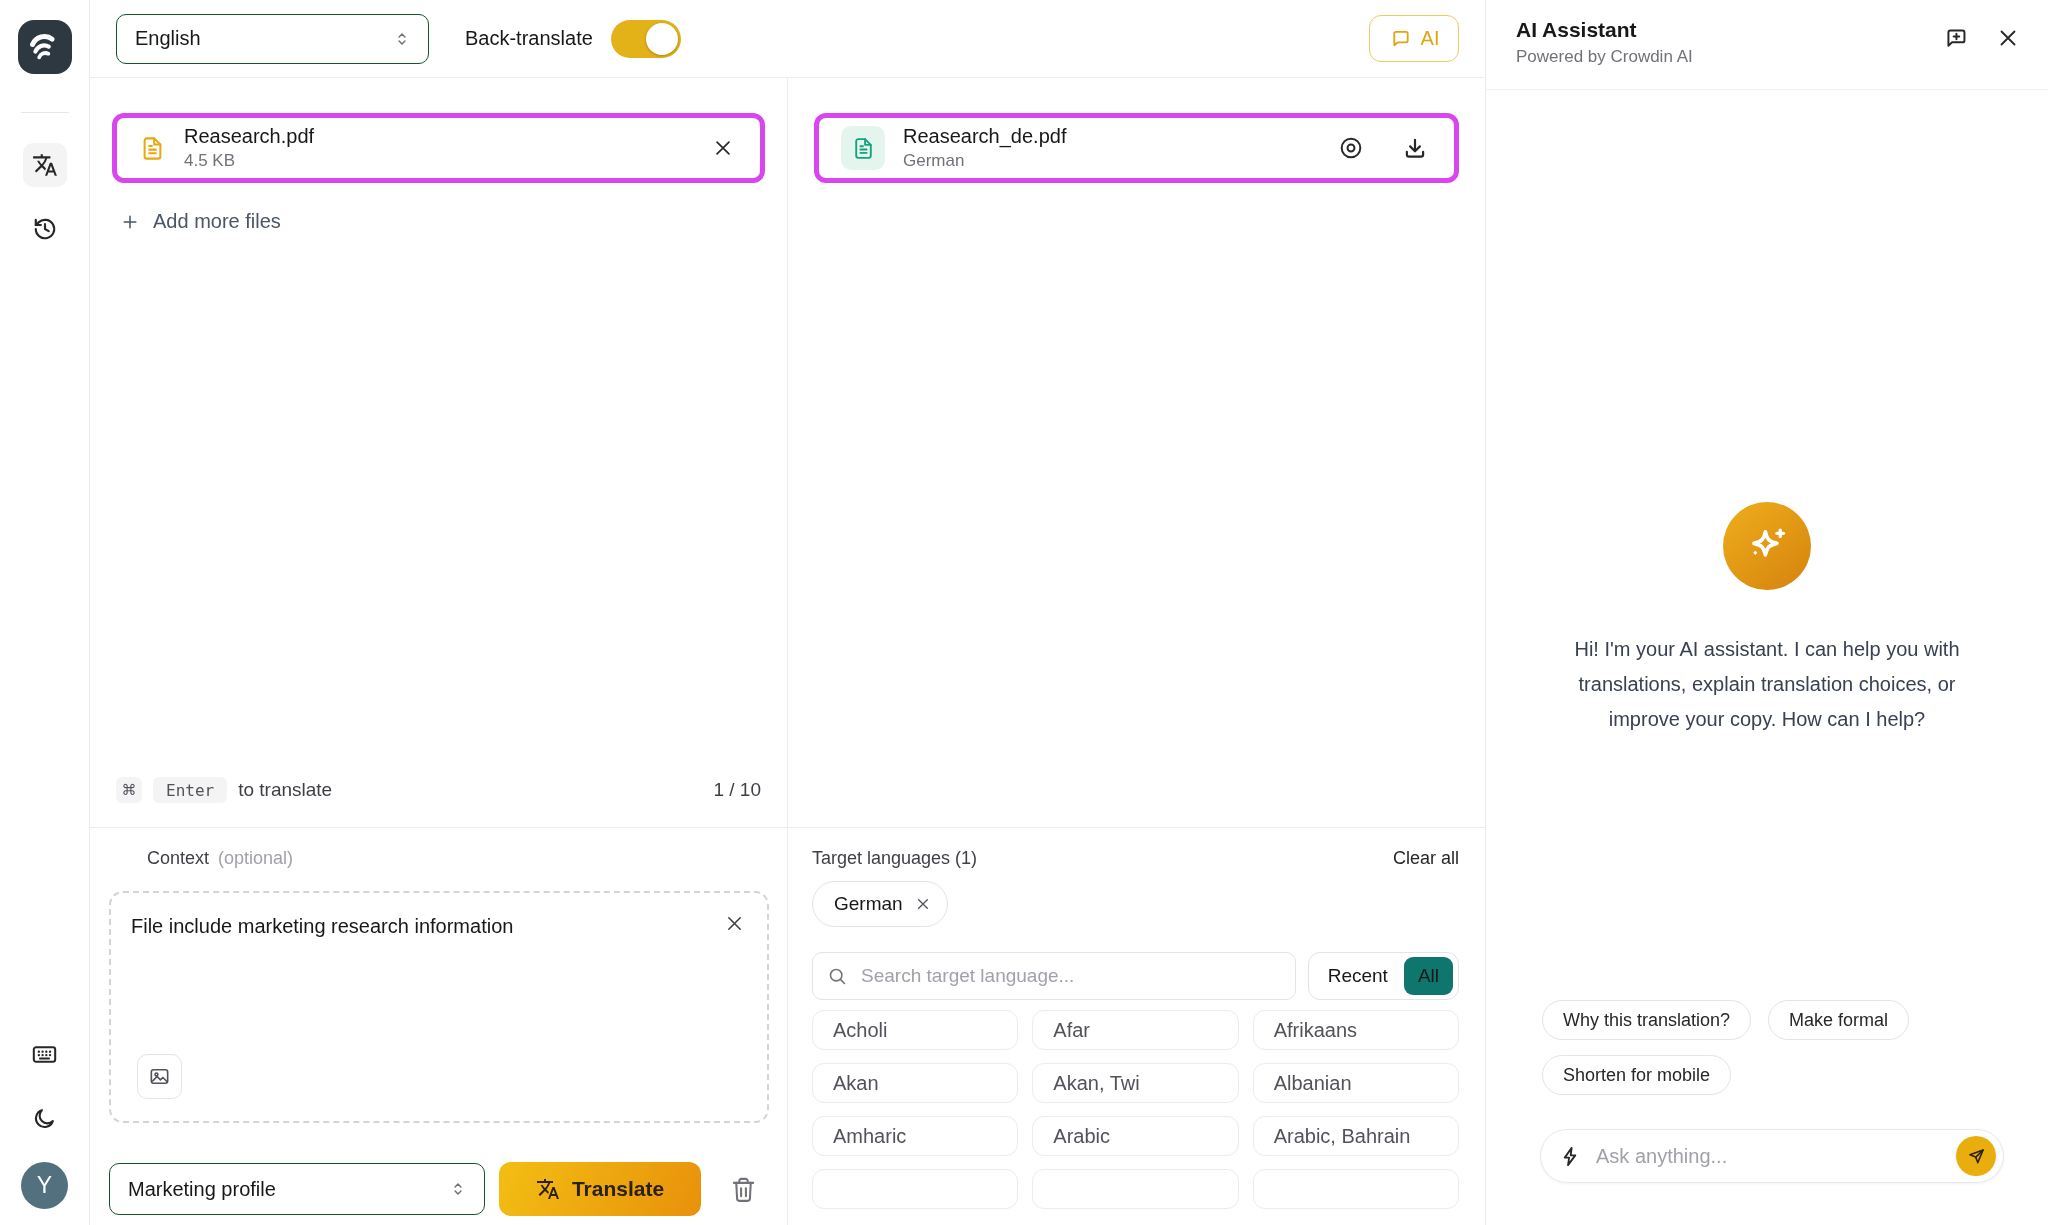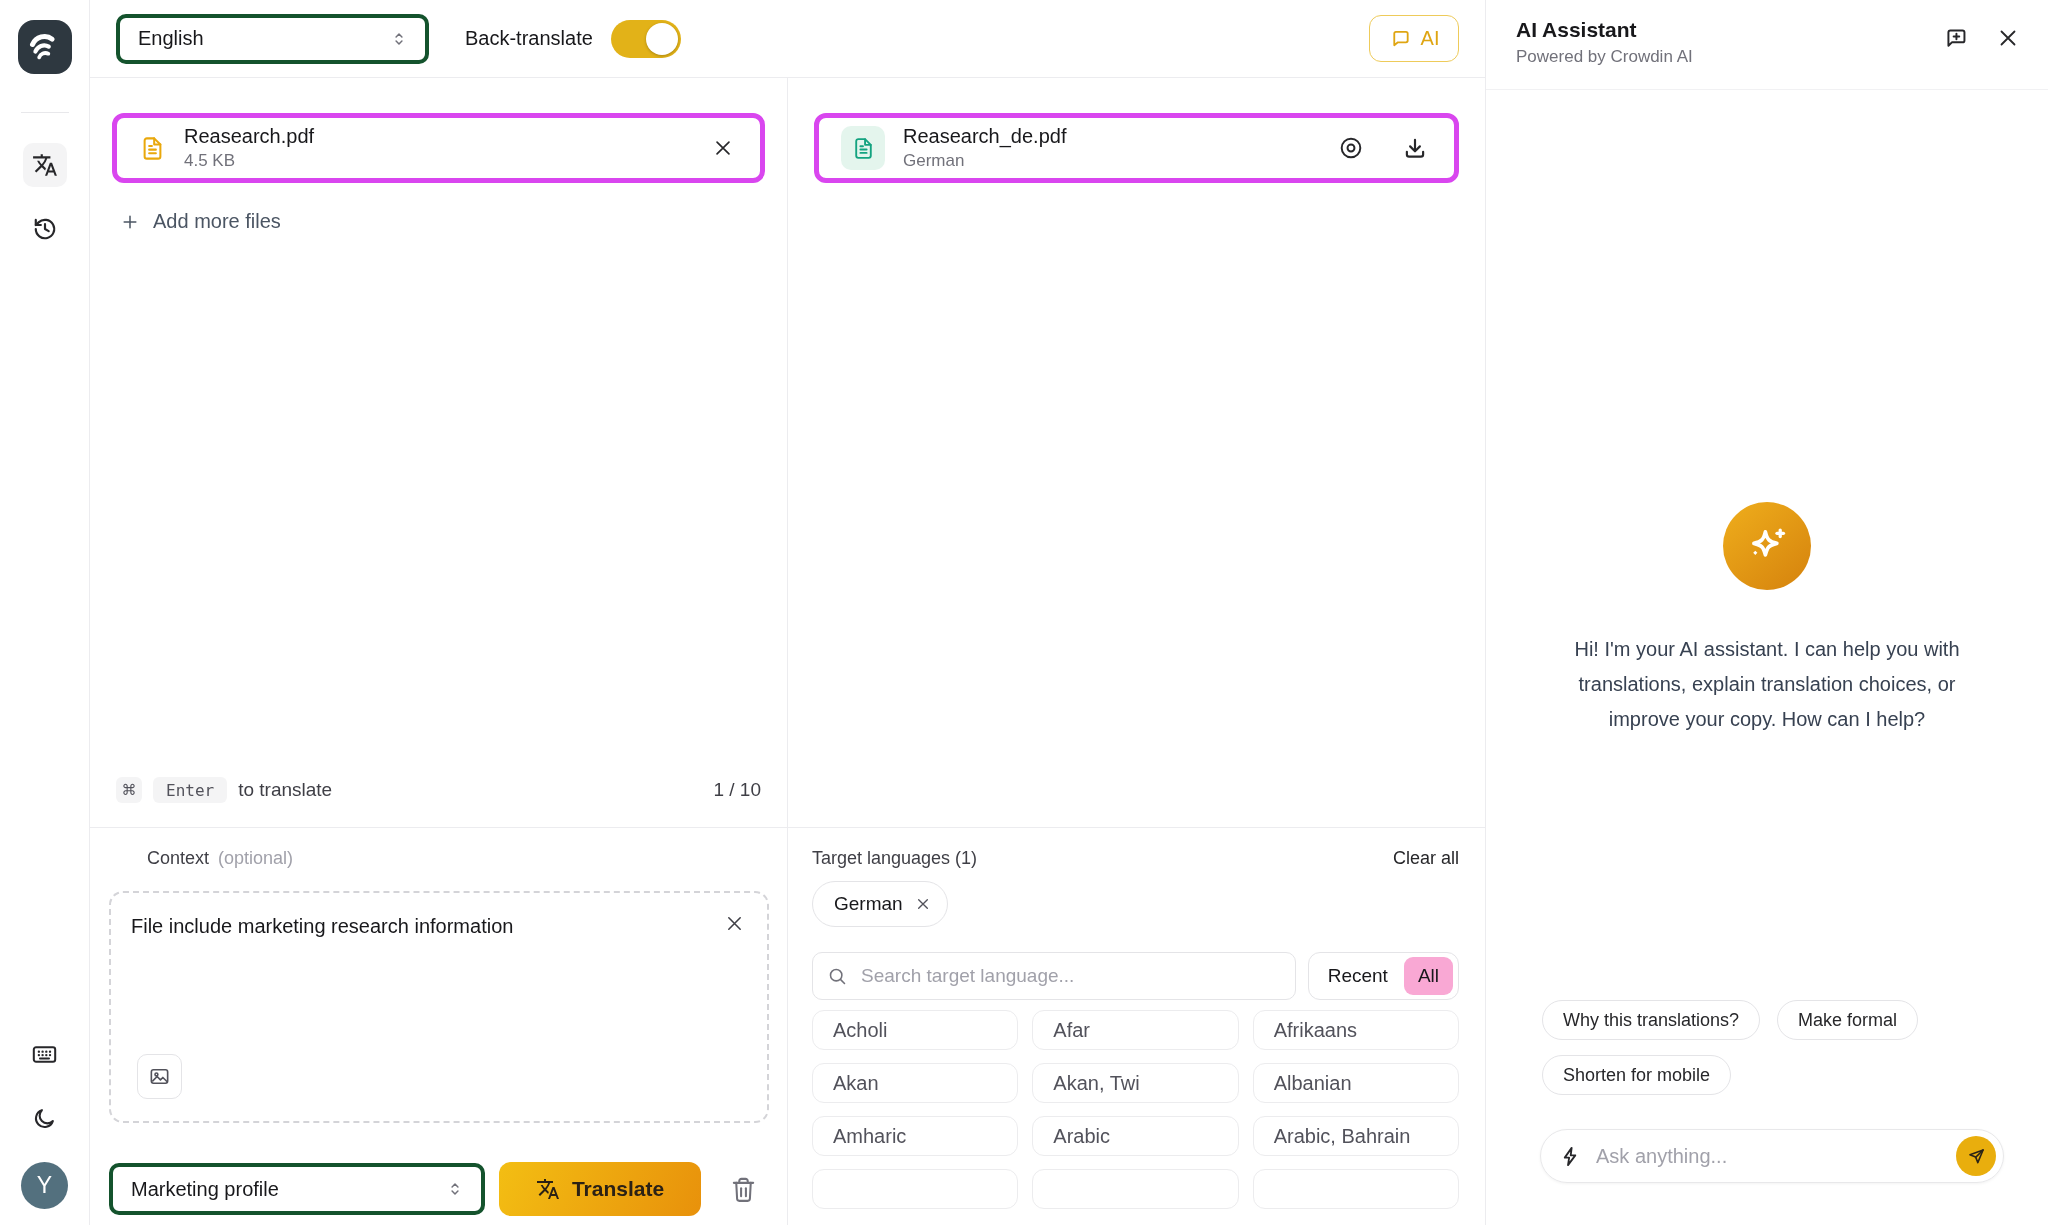--- a/index.html
+++ b/index.html
@@ -13,21 +13,21 @@
   .rail-divider{width:48px;height:1px;background:#E8E8EB;margin:38px 0 30px;}
   .nav-btn{width:44px;height:44px;border-radius:10px;display:grid;place-items:center;color:#27272a;background:transparent;border:none;cursor:pointer;}
   .nav-btn.active{background:#F4F4F5;}
   .nav-btn + .nav-btn{margin-top:20px;}
   .rail-spacer{flex:1;}
   .avatar{width:47px;height:47px;border-radius:50%;background:#53707E;color:#fff;display:grid;place-items:center;font-size:23px;margin-top:22px;}
 
   
   .main{width:1396px;flex:0 0 1396px;display:flex;flex-direction:column;border-right:1px solid #ECECEF;}
   .topbar{flex:0 0 78px;display:flex;align-items:center;padding:0 26px;border-bottom:1px solid #ECECEF;}
-  .select{height:50px;border:4px solid #14532d;border-radius:10px;background:#fff;display:flex;align-items:center;justify-content:space-between;padding:0 16px 0 18px;font-size:20px;color:#18181b;cursor:pointer;}
+  .select{height:50px;border:1px solid #14532d;border-radius:10px;background:#fff;display:flex;align-items:center;justify-content:space-between;padding:0 16px 0 18px;font-size:20px;color:#18181b;cursor:pointer;}
   .src-select{width:313px;}
   .bt-label{margin-left:36px;font-size:20px;color:#18181b;}
   .toggle{margin-left:18px;width:70px;height:38px;border-radius:19px;background:#E2B218;position:relative;cursor:pointer;border:none;}
   .toggle .knob{position:absolute;top:3px;right:3px;width:32px;height:32px;border-radius:50%;background:#fff;box-shadow:0 1px 3px rgba(0,0,0,.25);}
   .ai-btn{margin-left:auto;width:90px;height:47px;border-radius:12px;border:1.5px solid #EECB5A;background:#fff;color:#DFA512;display:flex;align-items:center;justify-content:center;gap:9px;font-size:20px;font-weight:500;cursor:pointer;}
 
   .workspace{flex:1;display:flex;min-height:0;}
   .source-col{width:698px;flex:0 0 698px;border-right:1px solid #ECECEF;display:flex;flex-direction:column;padding:35px 22px 0;}
   .target-col{flex:1;padding:35px 26px 0;}
   .file-card{height:70px;border:5px solid #d946ef;border-radius:12px;display:flex;align-items:center;padding:0 26px 0 22px;gap:18px;background:#fff;}
@@ -66,21 +66,21 @@
   .clear-all{margin-left:auto;background:none;border:none;font-size:18px;color:#27272a;cursor:pointer;padding:0;}
   .chip-row{margin-top:12px;display:flex;gap:12px;}
   .lang-chip{height:46px;border:1px solid #E4E4E7;border-radius:23px;background:#fff;display:inline-flex;align-items:center;gap:12px;padding:0 16px 0 21px;font-size:19px;color:#18181b;}
   .chip-x{color:#52525b;}
   .search-row{margin-top:25px;display:flex;gap:12px;}
   .search-box{flex:1;height:48px;border:1px solid #E4E4E7;border-radius:10px;display:flex;align-items:center;gap:11px;padding:0 14px;color:#71717a;}
   .search-box input{border:none;outline:none;flex:1;font-size:19px;font-family:inherit;color:#701a75;background:transparent;}
   .search-box input::placeholder{color:#a1a1aa;}
   .seg{height:48px;border:1px solid #E4E4E7;border-radius:12px;display:flex;align-items:center;padding:0 5px;gap:2px;}
   .seg-item{height:38px;border:none;background:transparent;border-radius:9px;padding:0 14px;font-size:19px;color:#18181b;cursor:pointer;font-family:inherit;}
-  .seg-item.active{background:#f9a8d4;}
+  .seg-item.active{background:#0f766e;}
   .lang-grid{margin-top:10px;display:grid;grid-template-columns:repeat(3,1fr);gap:13px 14px;}
   .lang-btn{height:40px;border:1px solid #ECECEE;border-radius:12px;background:#fff;display:flex;align-items:center;padding:0 20px;font-size:20px;color:#52525b;cursor:pointer;font-family:inherit;text-align:left;}
 
   
   .ai-panel{flex:1;display:flex;flex-direction:column;min-height:0;}
   .ai-header{padding:16px 28px 0 30px;display:flex;align-items:flex-start;border-bottom:1px solid #F1F1F3;height:90px;}
   .ai-title{font-size:21px;font-weight:700;color:#18181b;line-height:27px;}
   .ai-sub{margin-top:4px;font-size:17px;color:#71717a;}
   .ai-head-actions{margin-left:auto;display:flex;align-items:center;gap:27px;margin-top:9px;color:#27272a;}
   .ai-body{flex:1;display:flex;flex-direction:column;align-items:center;min-height:0;}
@@ -375,21 +375,21 @@
           <path d="M36.2 9.3v6" stroke-width="3"></path>
             <path d="M33.2 12.3h6" stroke-width="3"></path>
           <path d="M13.2 28.4l1.9 1.9-1.9 1.9-1.9-1.9z" fill="#fff" stroke="none"></path>
         </svg>
       </div>
       <div class="greeting">Hi! I'm your AI assistant. I can help you with translations, explain translation choices, or improve your copy. How can I help?</div>
 
       <div class="suggestions">
 
       <button class="chip">
-            <span>Why this translations?</span>
+            <span>Why this translation?</span>
           </button>
           <button class="chip">
             <span>Make formal</span>
           </button>
           <button class="chip">
             <span>Shorten for mobile</span>
           </button>
         </div>
 
       <div class="ask-row">

